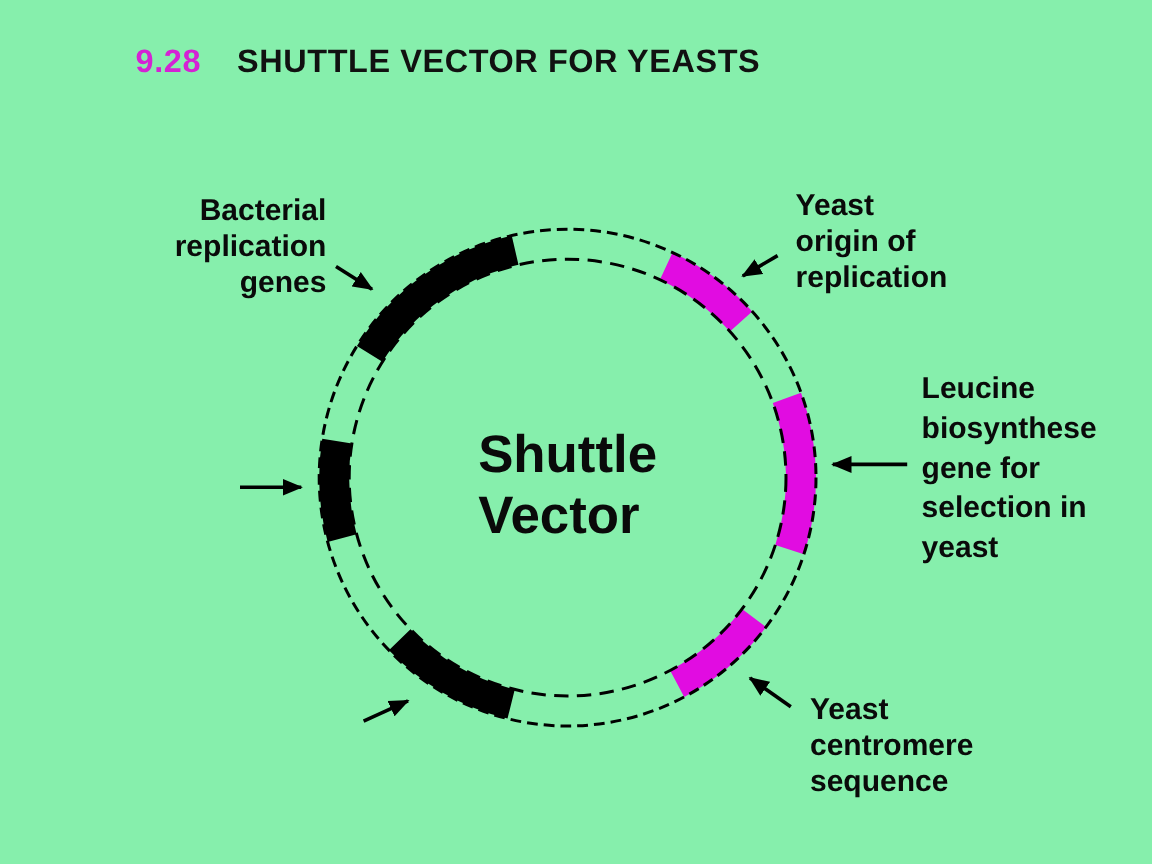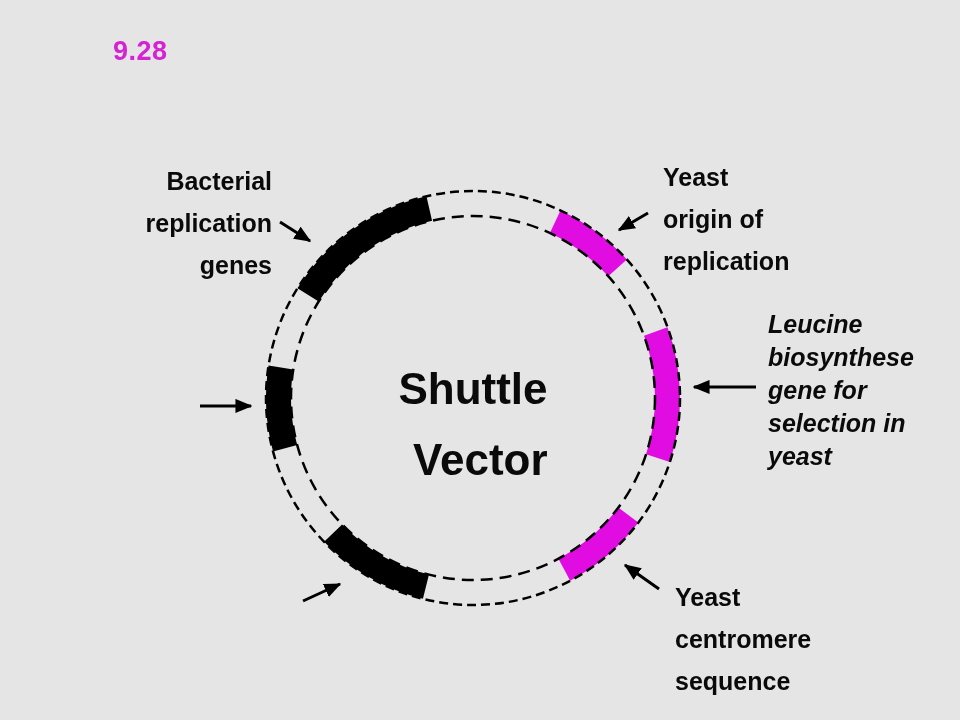--- a/index.html
+++ b/index.html
@@ -1,41 +1,42 @@
 <!DOCTYPE html>
 <html><head>
 <meta charset="utf-8">
 <style>
   html,body{margin:0;padding:0;background:#fff;}
-  .page{position:relative;width:960px;height:720px;background:#e5e5e5;overflow:hidden;
+  .page{position:relative;width:960px;height:720px;background:#86efac;overflow:hidden;
         font-family:"Liberation Sans","DejaVu Sans",sans-serif;}
   .title-row{position:absolute;top:36px;left:113px;display:flex;gap:30px;
              font-weight:bold;font-size:27px;letter-spacing:0.5px;color:#111;}
   .fig-num{color:#d422d4;}
   svg.ring{position:absolute;left:0;top:0;}
-  .lbl{position:absolute;font-weight:bold;font-size:25px;line-height:42px;
+  .lbl{position:absolute;font-weight:bold;font-size:25px;line-height:30px;
        color:#0a0a0a;white-space:pre-line;}
   .lbl.right{text-align:right;}
   .lbl-bacterial{top:160px;right:688px;}
   .lbl-origin{top:156px;left:663px;}
-  .lbl-leucine{top:308px;left:768px;line-height:33px;font-style:italic;}
+  .lbl-leucine{top:308px;left:768px;line-height:33px;}
   .lbl-centromere{top:576px;left:675px;}
   .lbl-mcs{top:574px;right:673px;}
   .lbl-antibiotic{top:351px;right:772px;}
   .center-label{position:absolute;left:473px;top:353px;transform:translateX(-50%);
-                text-align:right;font-weight:bold;font-size:44px;line-height:71px;
+                text-align:left;font-weight:bold;font-size:44px;line-height:51px;
                 color:#0a0a0a;white-space:pre-line;}
 </style>
 </head>
 <body>
 
 <div class="page">
 
   <div class="title-row">
     <span class="fig-num" style="color: rgb(212, 34, 212);">9.28</span>
+    <span>SHUTTLE VECTOR FOR YEASTS</span>
   </div>
 
   <svg class="ring" width="960" height="720" viewBox="0 0 960 720">
     <defs>
       <marker id="ah" viewBox="0 0 12 10" refX="11" refY="5" markerUnits="userSpaceOnUse" markerWidth="17" markerHeight="15" orient="auto">
         <path d="M0,0 L12,5 L0,10 Z" fill="#000"></path>
       </marker>
     </defs>
 
     <g id="segments-group">

